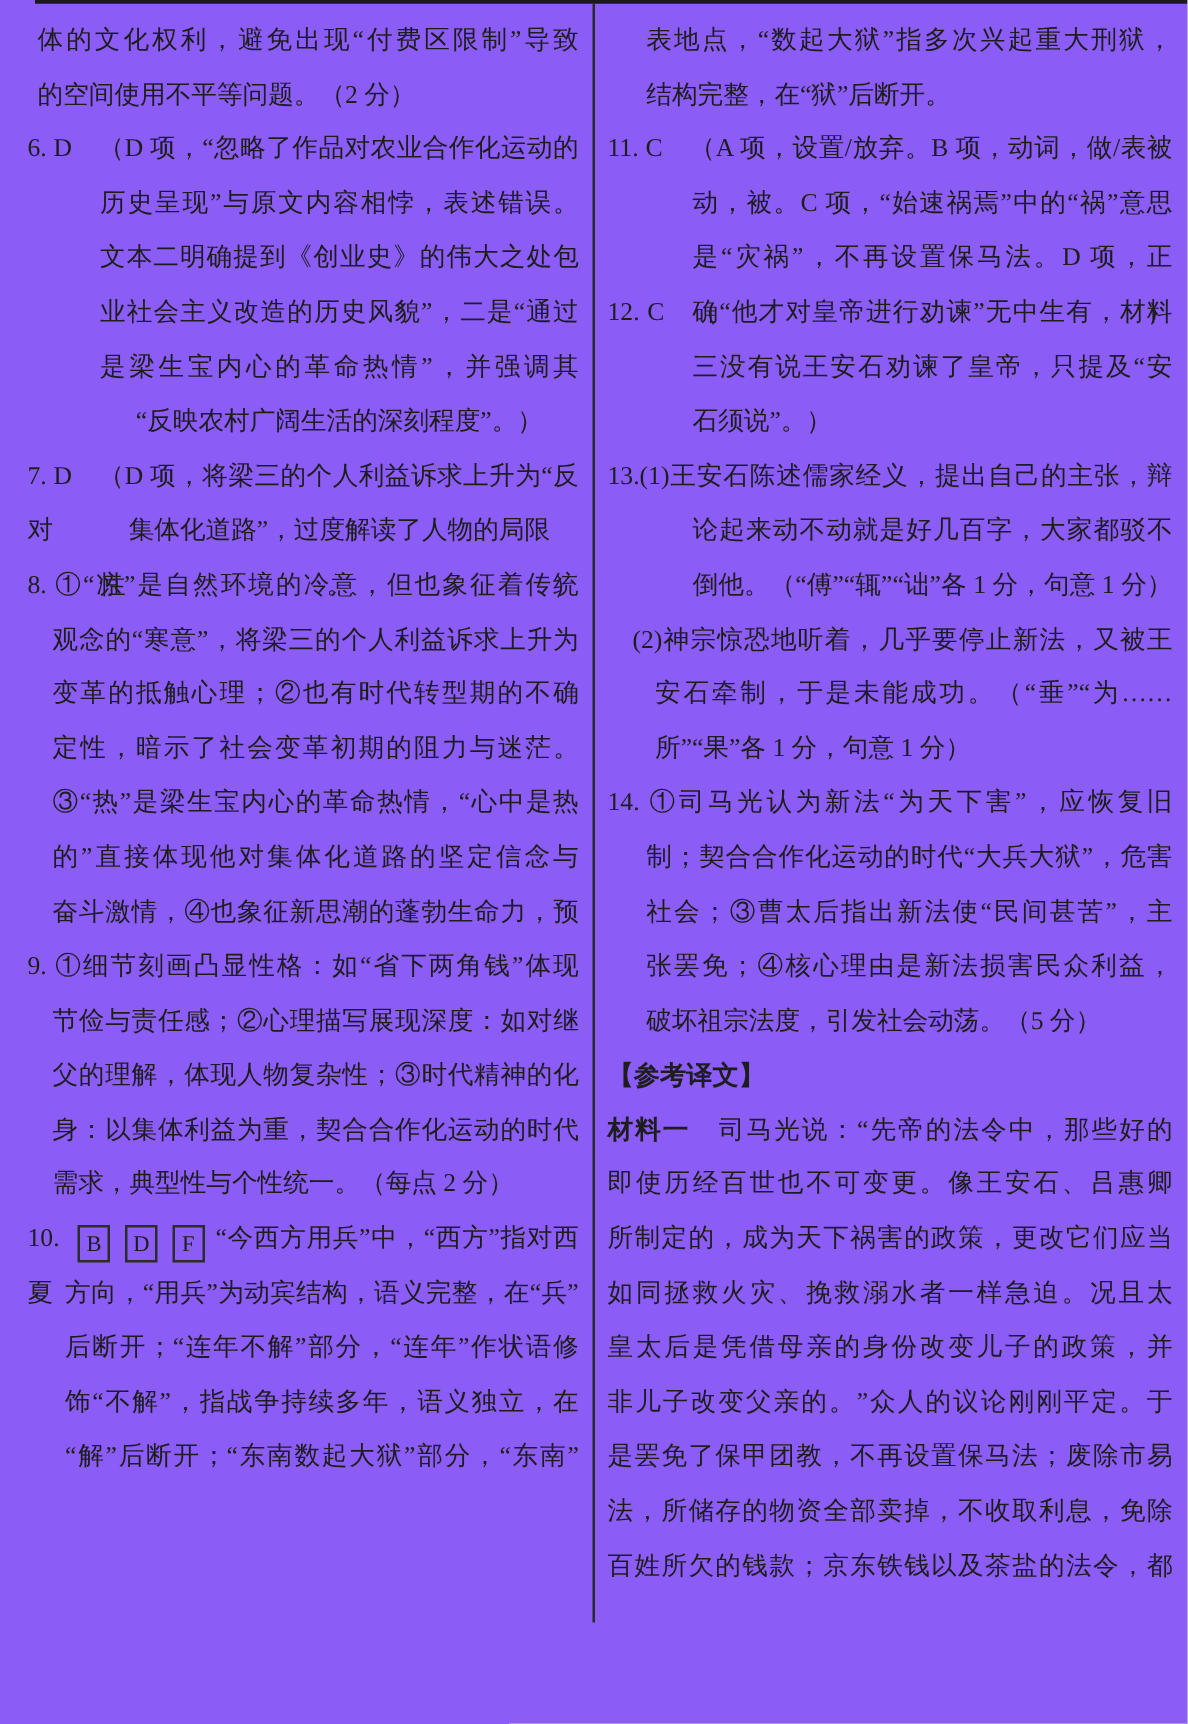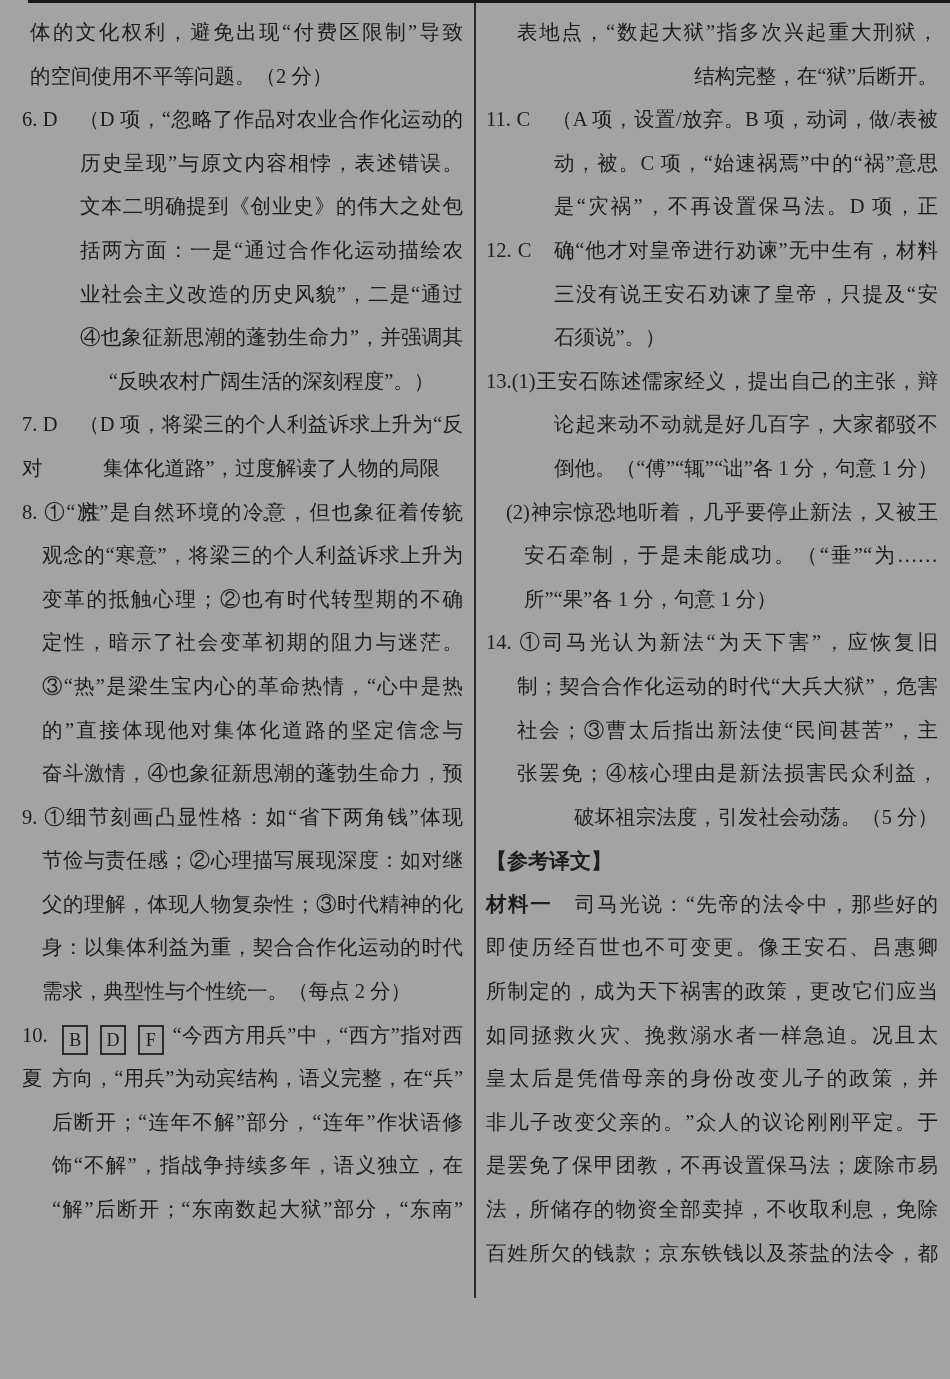--- a/index.html
+++ b/index.html
@@ -1,19 +1,19 @@
 <!DOCTYPE html>
 <html><head>
 <meta charset="utf-8">
 <style>
   html,body { margin:0; padding:0; background:#e9e9e9; }
   .page {
     position:relative;
     width:950px; height:1379px;
-    background:#a3a3a3;
+    background:#8b5cf6;
     font-family:"Liberation Serif","DejaVu Serif",serif;
     color:#1d1d1d;
     overflow:hidden;
   }
   .top-rule {
     position:absolute; top:0; left:28px; right:0; height:3px;
     background:#1a1a1a;
   }
   .divider {
     position:absolute; left:474px; top:3px; width:2px; height:1295px;
@@ -25,21 +25,21 @@
   .ln {
     height:43.6px; line-height:43.6px;
     font-size:20.5px;
     white-space:normal;
   }
   .fill { text-align:justify; text-align-last:justify; }
   
   .i8  { margin-left:8px;  }
   .i10 { margin-left:20px; }
   .i20 { margin-left:20px; }
-  .i31 { margin-left:31px;text-align:right; }
+  .i31 { margin-left:31px; }
   .i35 { margin-left:30px; }
   .i38 { margin-left:38px; }
   .i58 { margin-left:58px;text-align:center; }
   .i68 { margin-left:68px; }
   .kai { }
   .heading-bold {
     font-weight:700; font-style:normal;
     font-family:"Liberation Sans","DejaVu Sans",sans-serif;
     font-size:21px;
   }
@@ -72,23 +72,22 @@
 
   <div class="top-rule"></div>
   <div class="divider"></div>
 
   <div class="col col-left">
     <div class="ln fill i8">体的文化权利，避免出现“付费区限制”导致</div>
     <div class="ln i8">的空间使用不平等问题。（2 分）</div>
     <div class="ln fill">6. D　（D 项，“忽略了作品对农业合作化运动的</div>
     <div class="ln fill i58">历史呈现”与原文内容相悖，表述错误。</div>
     <div class="ln fill i58">文本二明确提到《创业史》的伟大之处包</div>
-    <div class="ln fill i58">括两方面：一是“通过合作化运动描绘农</div>
     <div class="ln fill i58">业社会主义改造的历史风貌”，二是“通过</div>
-    <div class="ln fill i58">④也象征新思潮的蓬勃生命力”，并强调其</div>
+    <div class="ln fill i58">是梁生宝内心的革命热情”，并强调其</div>
     <div class="ln i58">“反映农村广阔生活的深刻程度”。）</div>
     <div class="ln fill">7. D　（D 项，将梁三的个人利益诉求上升为“反对</div>
     <div class="ln fill i58">集体化道路”，过度解读了人物的局限性。）</div>
     <div class="ln fill">8. ①“凉”是自然环境的冷意，但也象征着传统</div>
     <div class="ln fill i20">观念的“寒意”，将梁三的个人利益诉求上升为</div>
     <div class="ln fill i20">变革的抵触心理；②也有时代转型期的不确</div>
     <div class="ln fill i20">定性，暗示了社会变革初期的阻力与迷茫。</div>
     <div class="ln fill i20">③“热”是梁生宝内心的革命热情，“心中是热</div>
     <div class="ln fill i20">的”直接体现他对集体化道路的坚定信念与</div>
     <div class="ln fill i20">奋斗激情，④也象征新思潮的蓬勃生命力，预</div>

